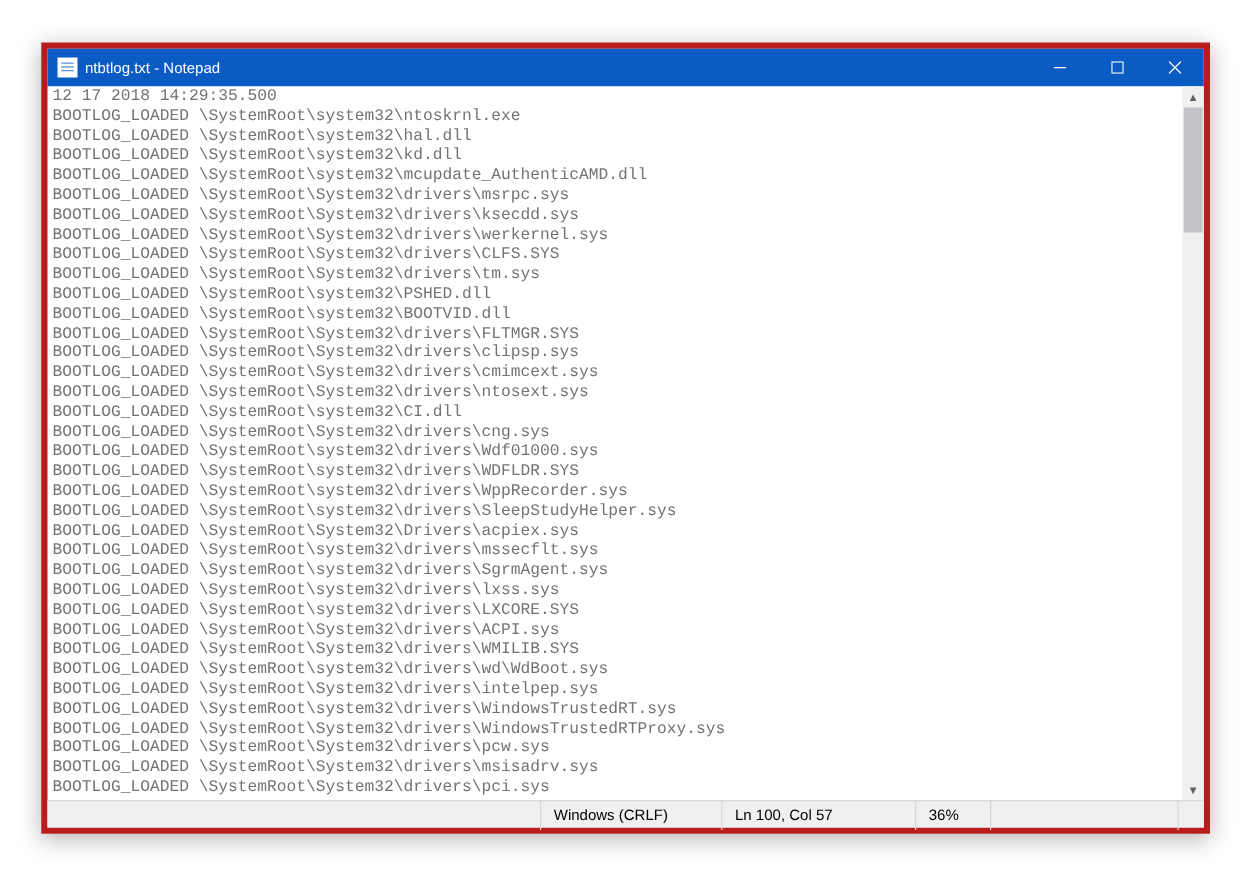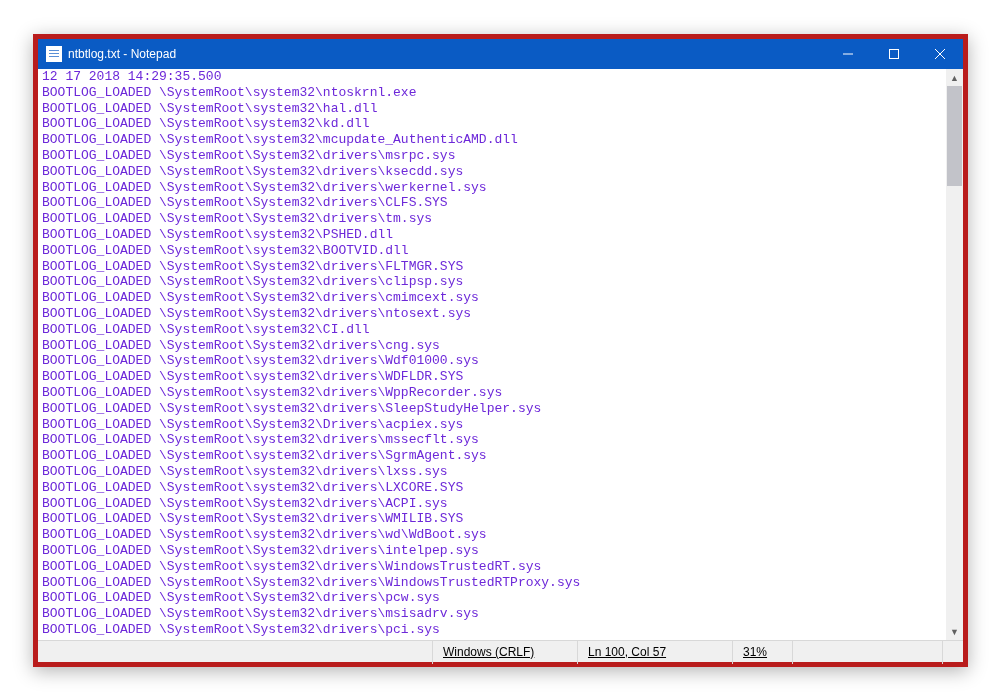--- a/index.html
+++ b/index.html
@@ -75,21 +75,21 @@
       overflow: hidden;
     }
     .content {
       font-family: Consolas, "Courier New", monospace;
       font-size: 13px;
       line-height: 15.8px;
       white-space: pre;
       padding: 0 2px 0 4px;
       height: 100%;
       overflow: hidden;
-      color: #6d28d9;
+      color: #737373;
     }
     .vscroll {
       position: absolute;
       right: 0; top: 0; bottom: 0;
       width: 17px;
       background: #f0f0f0;
     }
     .vscroll .arrow {
       position: absolute;
       left: 0; right: 0; height: 17px;
@@ -114,21 +114,20 @@
       font-size: 12px;
       align-items: center;
       color: #000;
     }
     .statusbar .cell {
       border-left: 1px solid #d8d8d8;
       height: 100%;
       display: flex;
       align-items: center;
       padding: 12px 10px;
-      text-decoration: underline;
     }
     .statusbar .flex { flex: 1; }
     .statusbar .cell.first { border-left: none; }
     .cell-enc { width: 150px; }
     .cell-pos { width: 155px; text-align: right; }
     .cell-lineend { width: 145px; }
     .cell-zoom { width: 60px; }
     .cell-grip {
       width: 18px; padding: 0;
       border-left: none;
@@ -206,18 +205,18 @@
       <div class="arrow up">▲</div>
       <div class="thumb"></div>
       <div class="arrow down">▼</div>
     </div>
   </div>
 
   <div class="statusbar">
     <div class="cell first flex"></div>
     <div class="cell cell-lineend">Windows (CRLF)</div>
     <div class="cell cell-pos">Ln 100, Col 57</div>
-    <div class="cell cell-zoom">31%</div>
+    <div class="cell cell-zoom">36%</div>
     <div class="cell cell-enc"></div>
     <div class="cell cell-grip"></div>
   </div>
 
 </div>
 
 </body></html>

